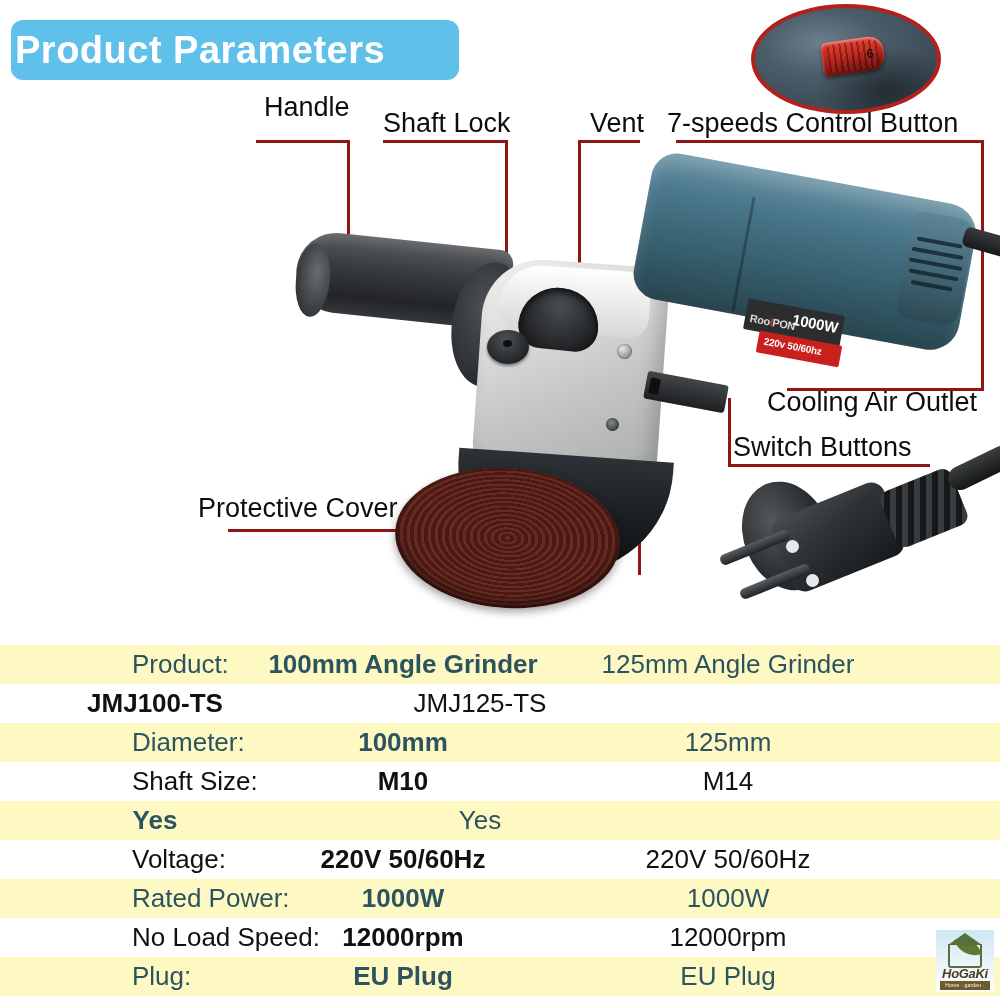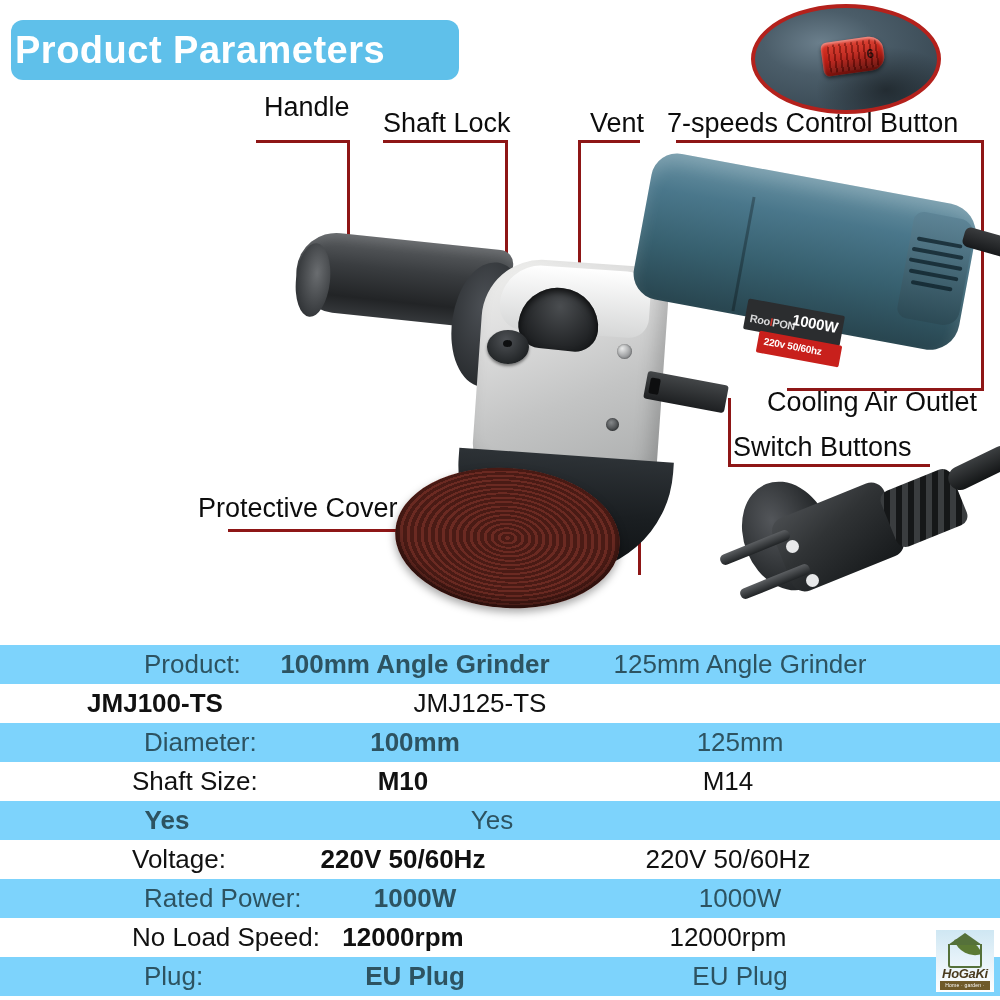--- a/index.html
+++ b/index.html
@@ -243,21 +243,21 @@
   }
 
   
   .spec{
     position:absolute;left:0;top:645px;width:1000px;
   }
   .spec-row{
     display:flex;align-items:center;height:39px;
     font-size:26px;color:#111111;
   }
-  .spec-row.alt{background:#7dd3fc;color:#2d5361;padding-left:12px;}
+  .spec-row.alt{background:#fef9c3;color:#2d5361;}
   .spec-row .c-label{
     width:248px;padding-left:132px;box-sizing:border-box;
     text-align:left;white-space:nowrap;
   }
   .spec-row .c-v1{width:310px;text-align:center;white-space:nowrap;font-weight:bold;}
   .spec-row .c-v2{width:340px;text-align:center;white-space:nowrap;}
 
   
   .logo{
     position:absolute;left:936px;top:930px;width:58px;height:62px;

